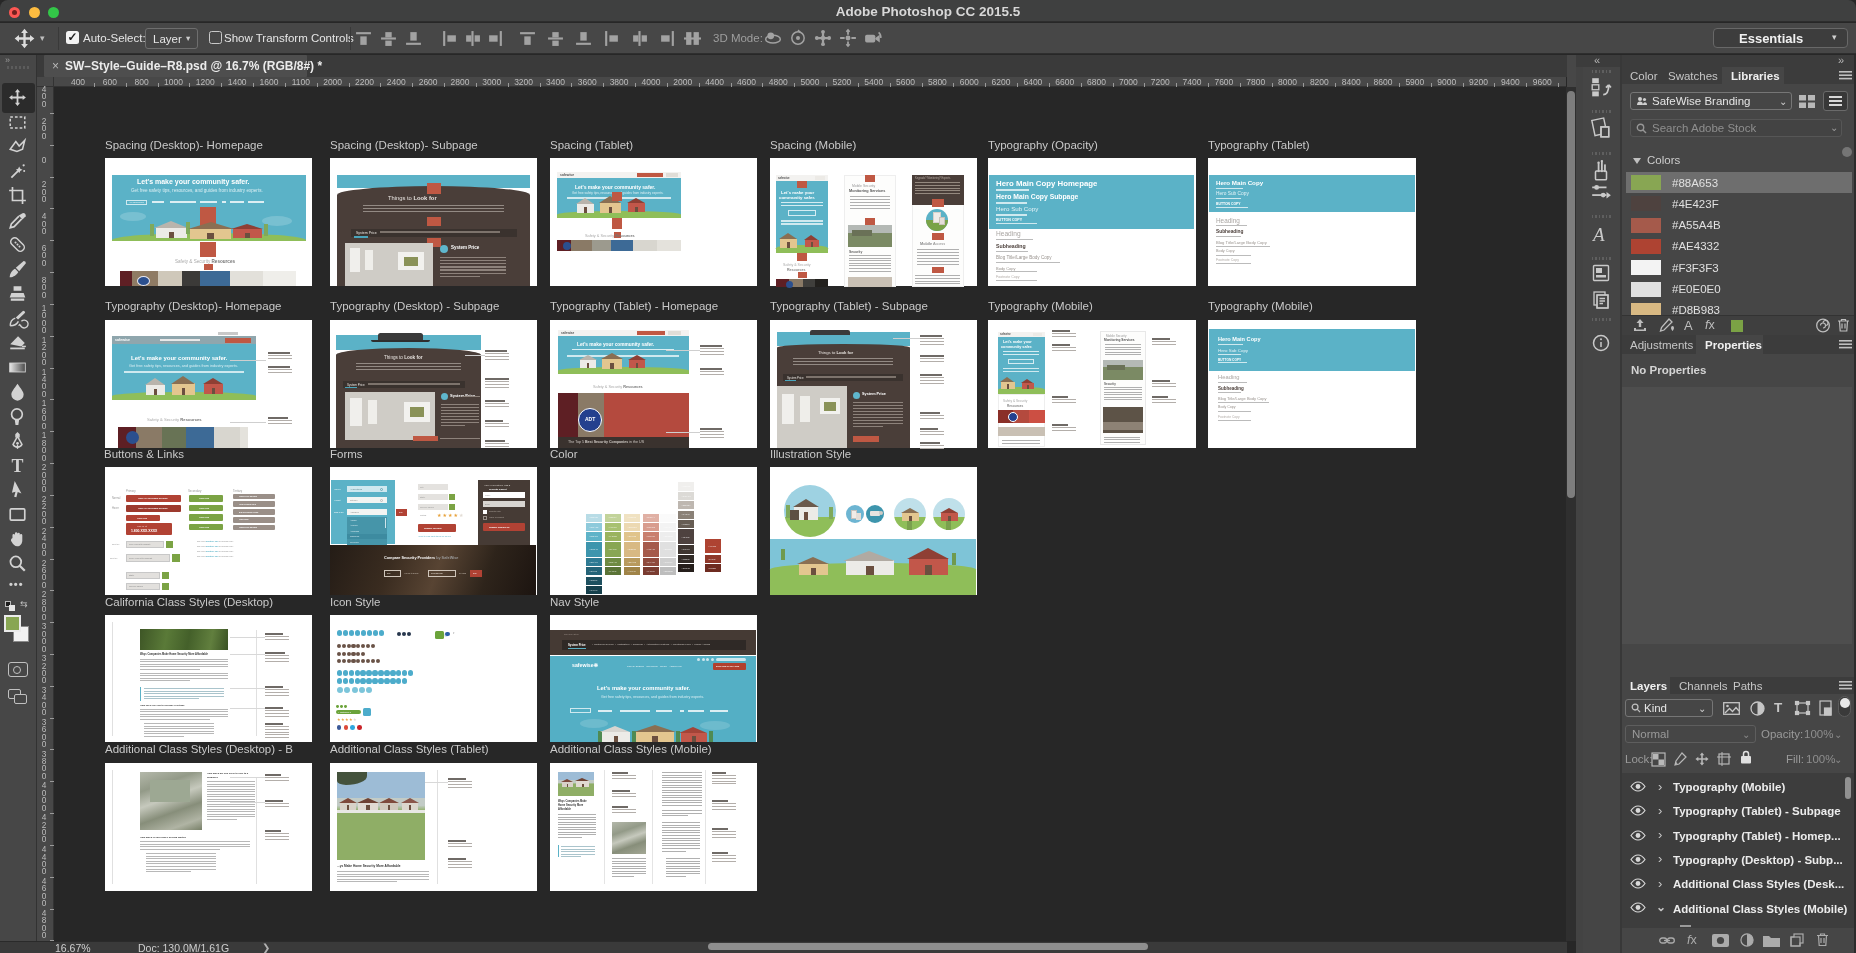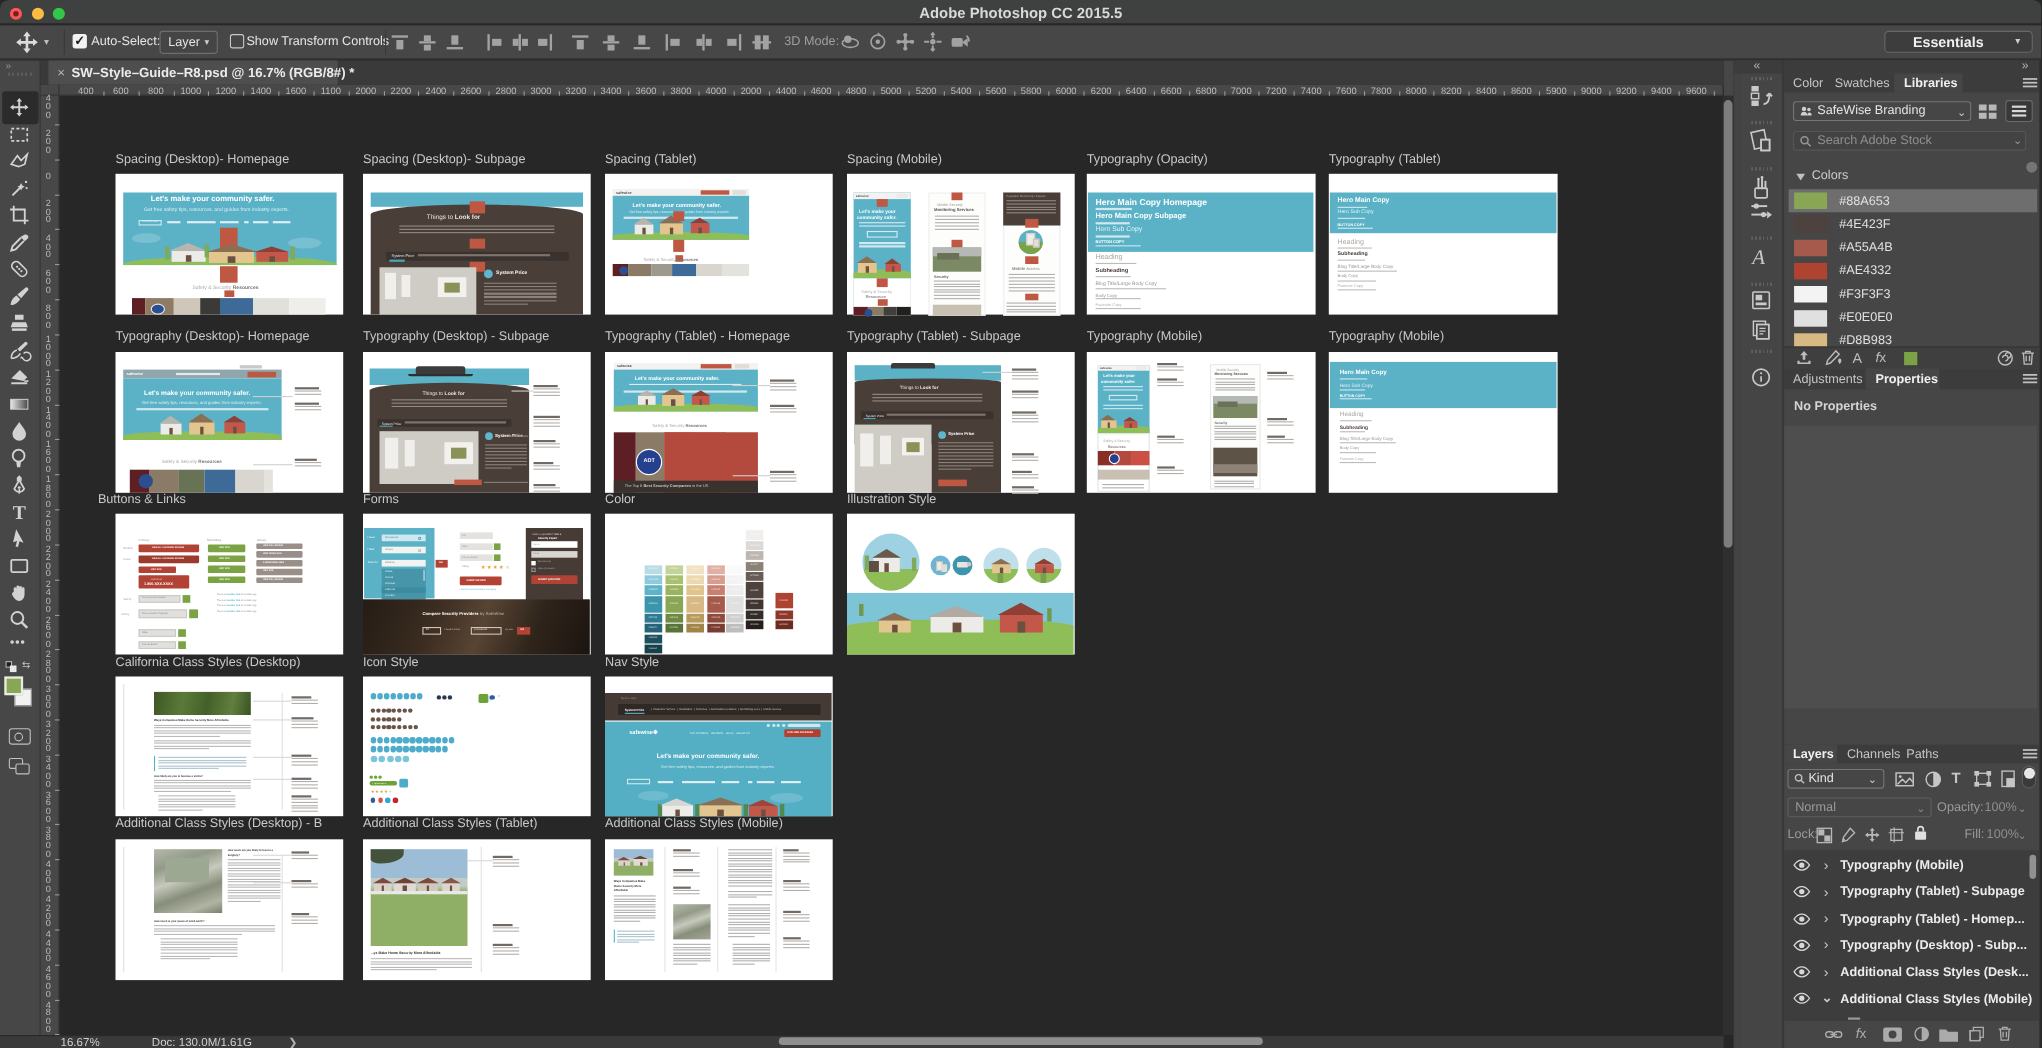--- a/index.html
+++ b/index.html
@@ -459,21 +459,21 @@
     <div class="tx" style="left:550px;top:139px;font-size:11.5px;color:#c9c9c9;font-weight:normal;">Spacing (Tablet)</div>
     <div class="tx" style="left:770px;top:139px;font-size:11.5px;color:#c9c9c9;font-weight:normal;">Spacing (Mobile)</div>
     <div class="tx" style="left:988px;top:139px;font-size:11.5px;color:#c9c9c9;font-weight:normal;">Typography (Opacity)</div>
     <div class="tx" style="left:1208px;top:139px;font-size:11.5px;color:#c9c9c9;font-weight:normal;">Typography (Tablet)</div>
     <div class="tx" style="left:105px;top:300px;font-size:11.5px;color:#c9c9c9;font-weight:normal;">Typography (Desktop)- Homepage</div>
     <div class="tx" style="left:330px;top:300px;font-size:11.5px;color:#c9c9c9;font-weight:normal;">Typography (Desktop) - Subpage</div>
     <div class="tx" style="left:550px;top:300px;font-size:11.5px;color:#c9c9c9;font-weight:normal;">Typography (Tablet) - Homepage</div>
     <div class="tx" style="left:770px;top:300px;font-size:11.5px;color:#c9c9c9;font-weight:normal;">Typography (Tablet) - Subpage</div>
     <div class="tx" style="left:988px;top:300px;font-size:11.5px;color:#c9c9c9;font-weight:normal;">Typography (Mobile)</div>
     <div class="tx" style="left:1208px;top:300px;font-size:11.5px;color:#c9c9c9;font-weight:normal;">Typography (Mobile)</div>
-    <div class="tx" style="left:89px;top:448px;font-size:11.5px;color:#c9c9c9;font-weight:normal;">Buttons &amp; Links</div>
+    <div class="tx" style="left:104px;top:448px;font-size:11.5px;color:#c9c9c9;font-weight:normal;">Buttons &amp; Links</div>
     <div class="tx" style="left:330px;top:448px;font-size:11.5px;color:#c9c9c9;font-weight:normal;">Forms</div>
     <div class="tx" style="left:550px;top:448px;font-size:11.5px;color:#c9c9c9;font-weight:normal;">Color</div>
     <div class="tx" style="left:770px;top:448px;font-size:11.5px;color:#c9c9c9;font-weight:normal;">Illustration Style</div>
     <div class="tx" style="left:105px;top:596px;font-size:11.5px;color:#c9c9c9;font-weight:normal;">California Class Styles (Desktop)</div>
     <div class="tx" style="left:330px;top:596px;font-size:11.5px;color:#c9c9c9;font-weight:normal;">Icon Style</div>
     <div class="tx" style="left:550px;top:596px;font-size:11.5px;color:#c9c9c9;font-weight:normal;">Nav Style</div>
     <div class="tx" style="left:105px;top:743px;font-size:11.5px;color:#c9c9c9;font-weight:normal;">Additional Class Styles (Desktop) - B</div>
     <div class="tx" style="left:330px;top:743px;font-size:11.5px;color:#c9c9c9;font-weight:normal;">Additional Class Styles (Tablet)</div>
     <div class="tx" style="left:550px;top:743px;font-size:11.5px;color:#c9c9c9;font-weight:normal;">Additional Class Styles (Mobile)</div>
     <div class="a" style="left:105px;top:158px;width:207px;height:128px;background:#fff;"></div>

